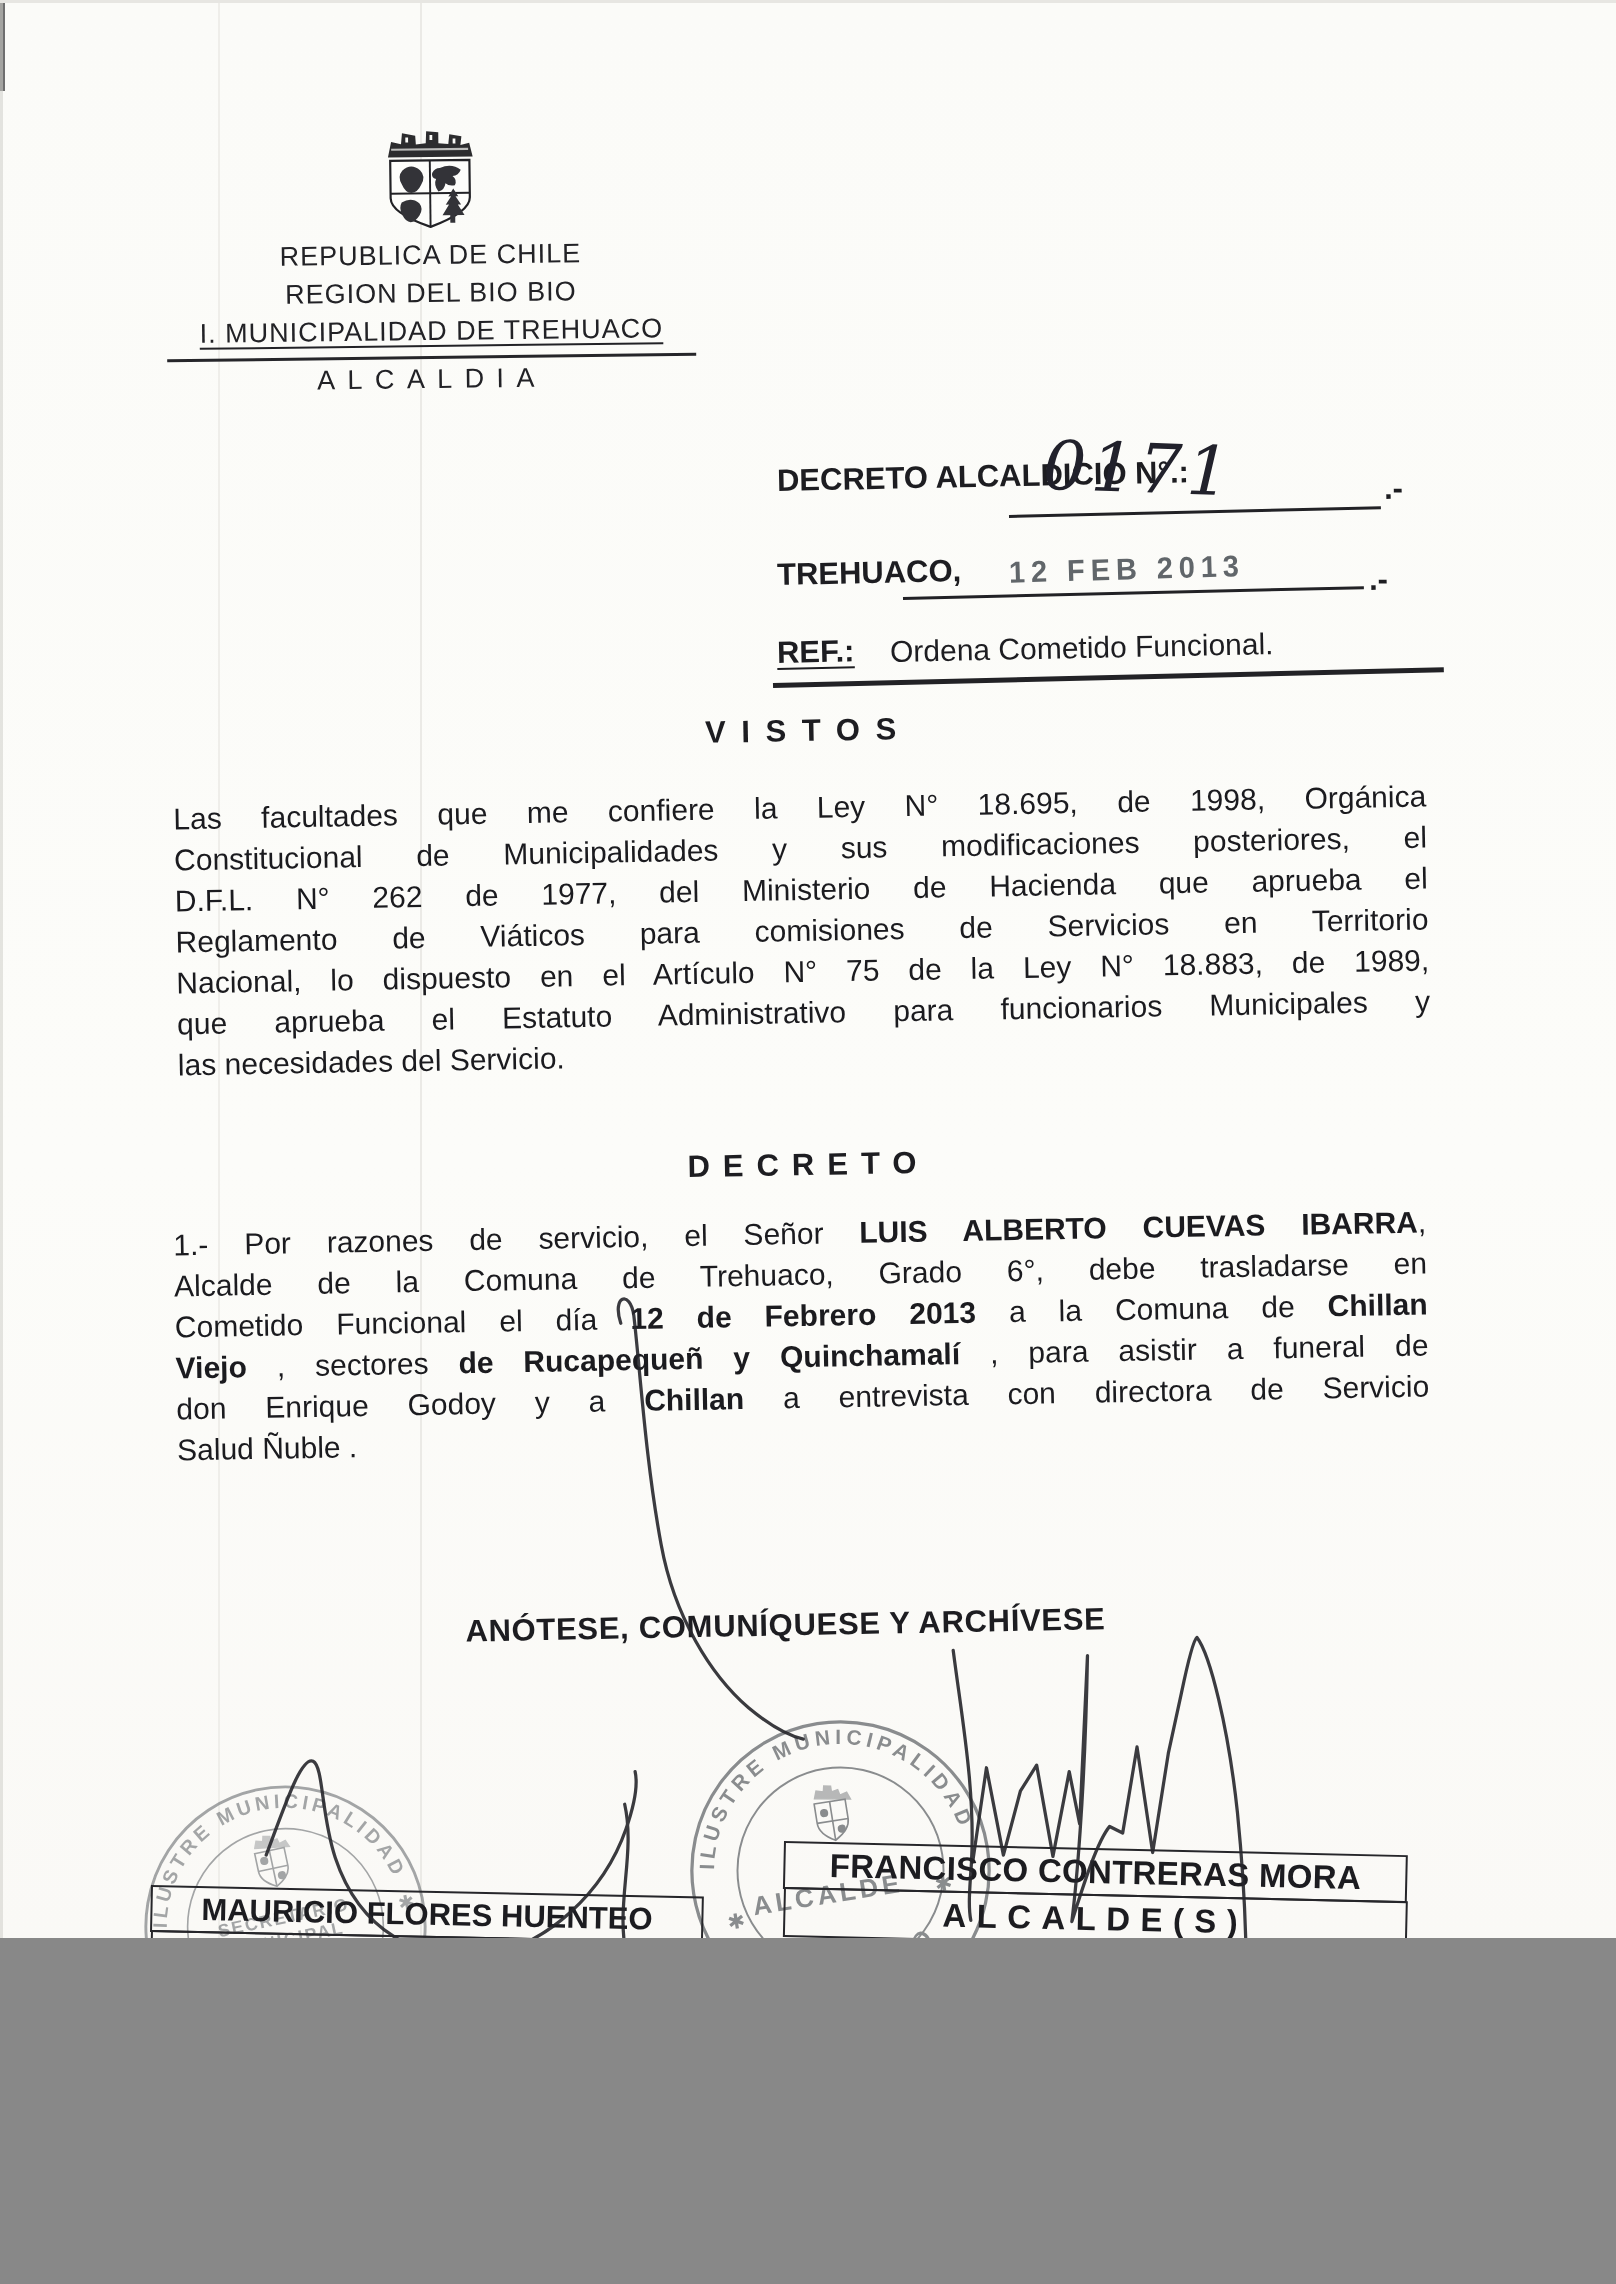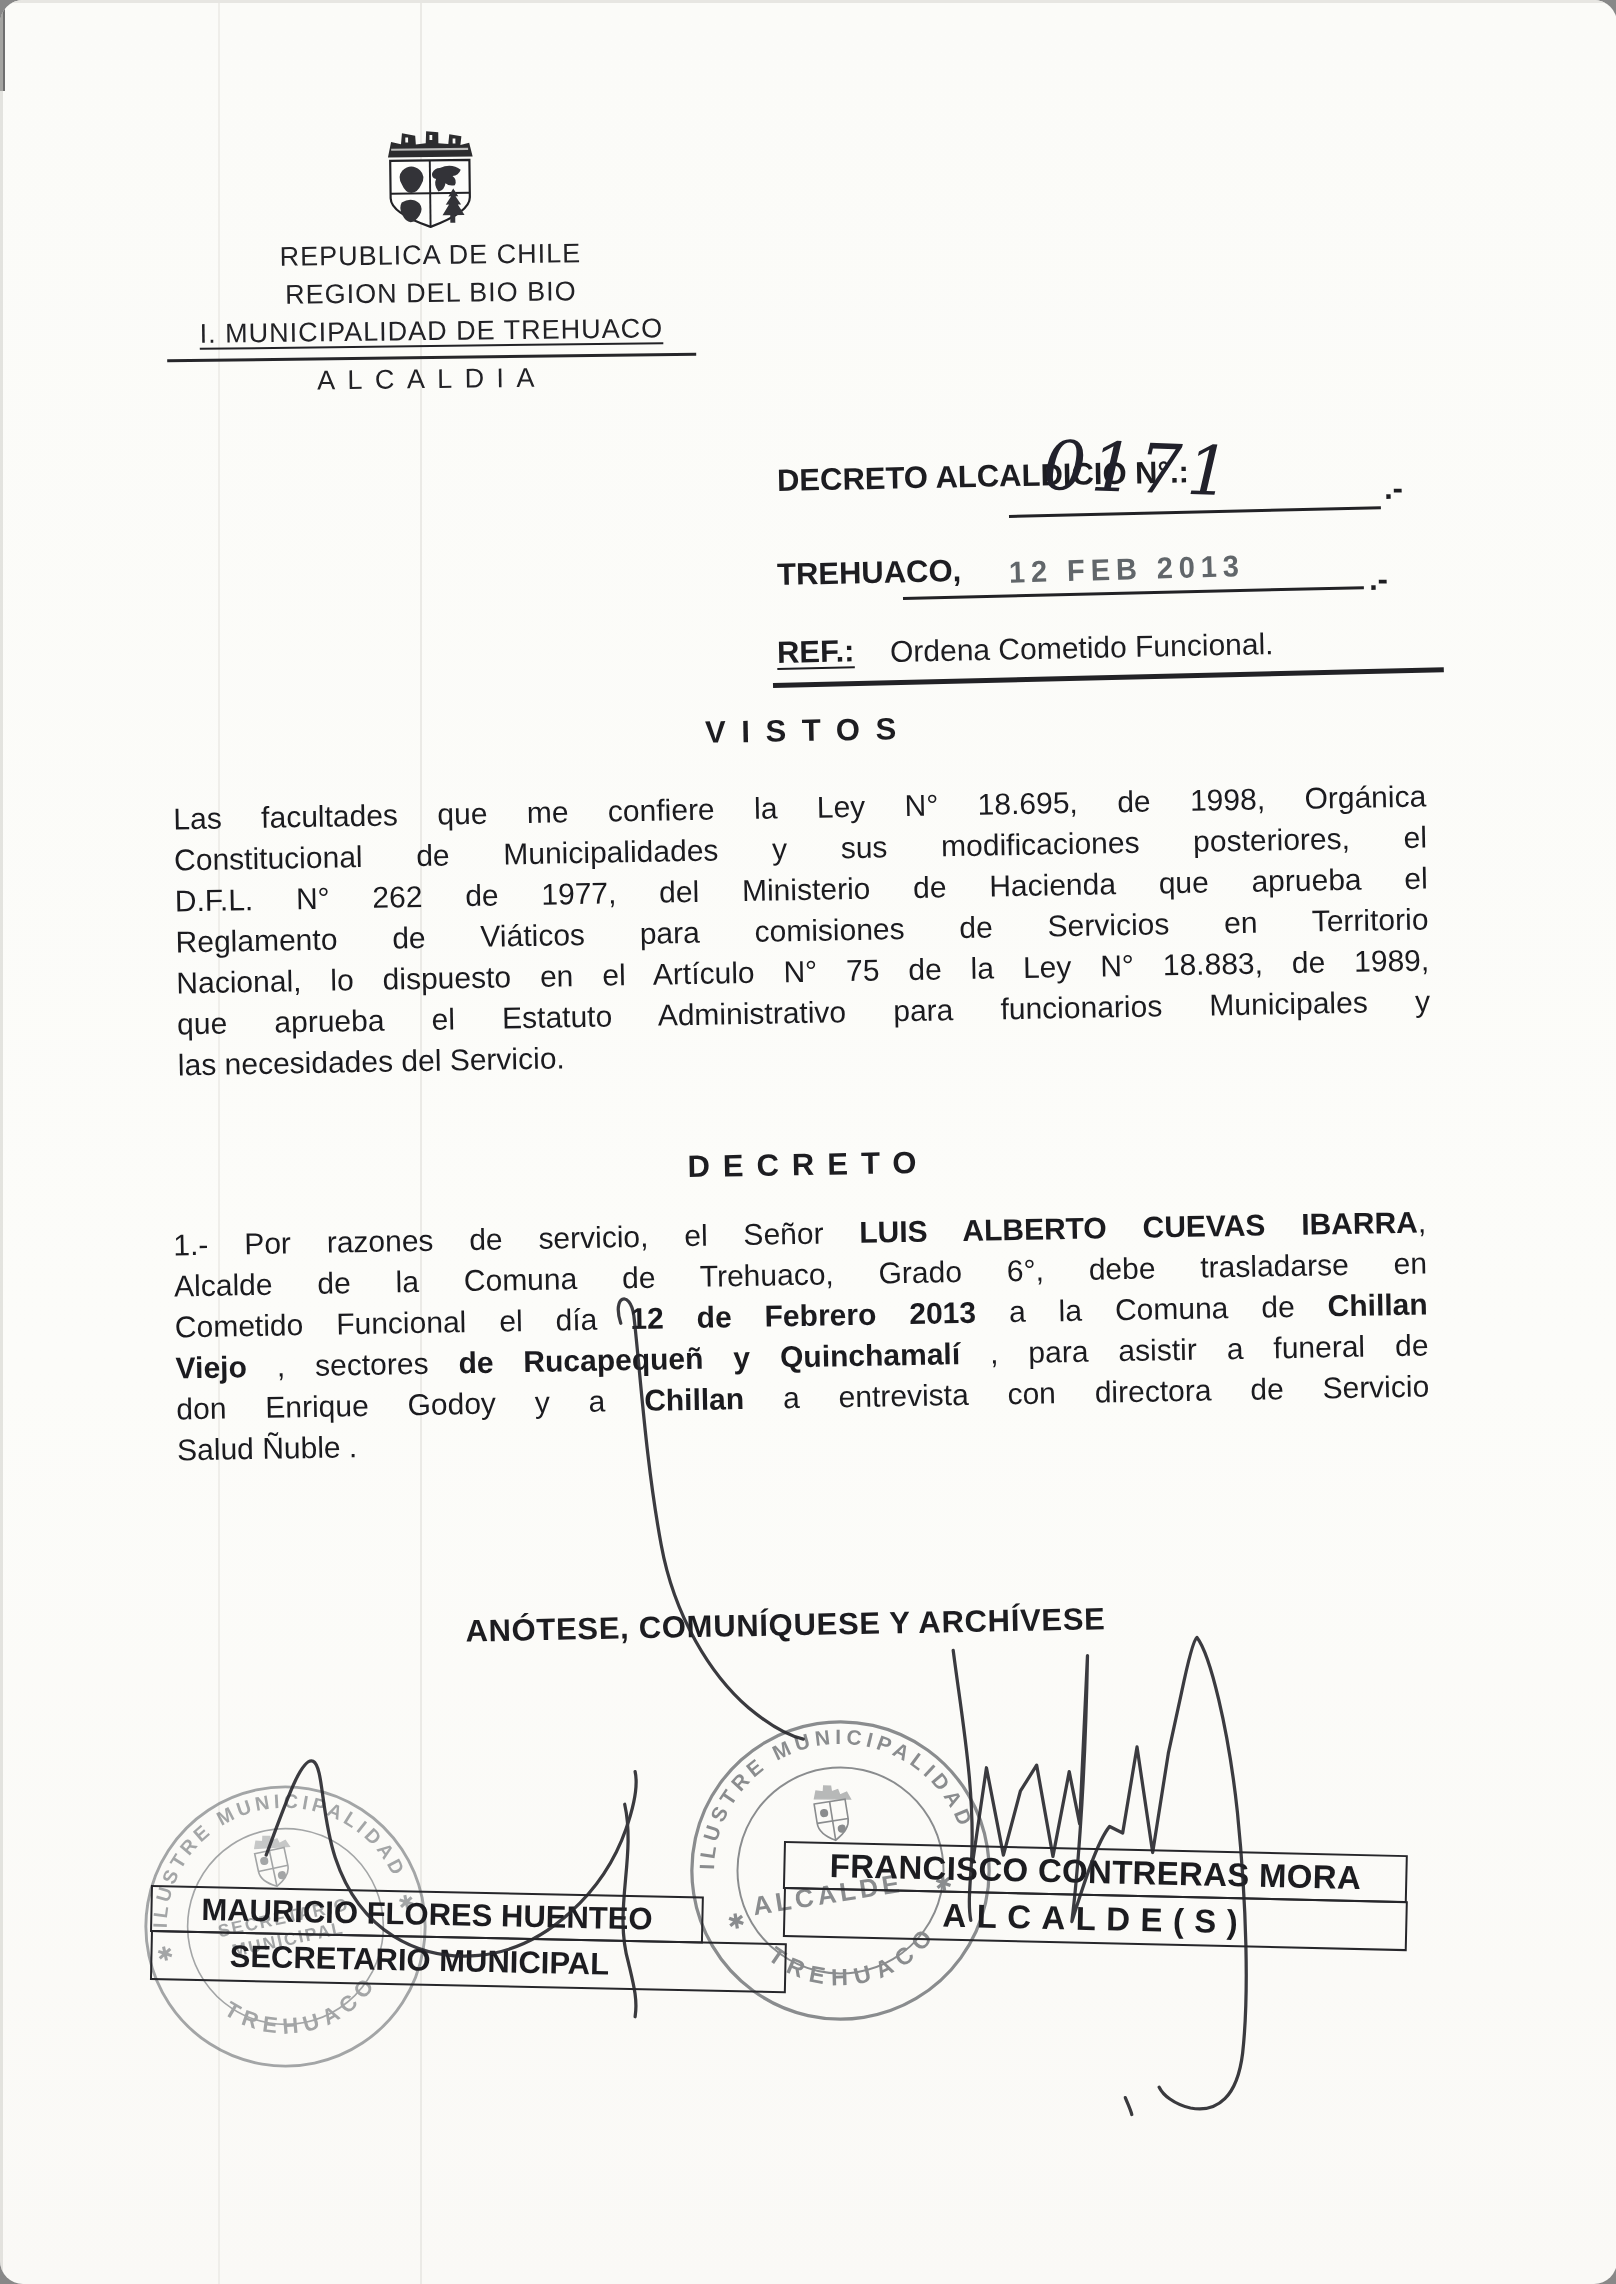--- a/index.html
+++ b/index.html
@@ -1,17 +1,17 @@
 <!DOCTYPE html>
 <html style="font-size:10.4px"><head>
 <meta charset="utf-8">
 <style>
   html,body{margin:0;padding:0;background:#888;}
-  .page{position:relative;width:1617px;height:2284px;background:linear-gradient(180deg,#fbfbf8 0%,#fcfcf9 60%,#faf9f6 100%);
-        overflow:hidden;font-family:"Liberation Sans",sans-serif;color:#1d1d21;border-radius:23px;}
+  .page{position:relative;width:1617px;height:1938px;background:linear-gradient(180deg,#fbfbf8 0%,#fcfcf9 60%,#faf9f6 100%);
+        overflow:hidden;font-family:"Liberation Sans",sans-serif;color:#1d1d21;}
   
   .edge-dark{position:absolute;left:0;top:0;width:5.2px;height:91px;background:#6f6f6f;}
   .edge-soft{position:absolute;left:0;top:0;width:3.3px;height:2284px;background:#cfcfcb;opacity:.55;}
   .crease{position:absolute;top:0;width:2px;height:2284px;}
   .crease.c1{left:218px;background:#efeeea;}
   .crease.c2{left:420px;background:#ebeae6;}
   .top-shadow{position:absolute;left:0;top:0;width:1617px;height:2.6px;background:#e7e6e2;}
 
   
   .letterhead{position:absolute;left:111px;top:124px;width:639px;text-align:center;transform:rotate(-0.7deg);}

